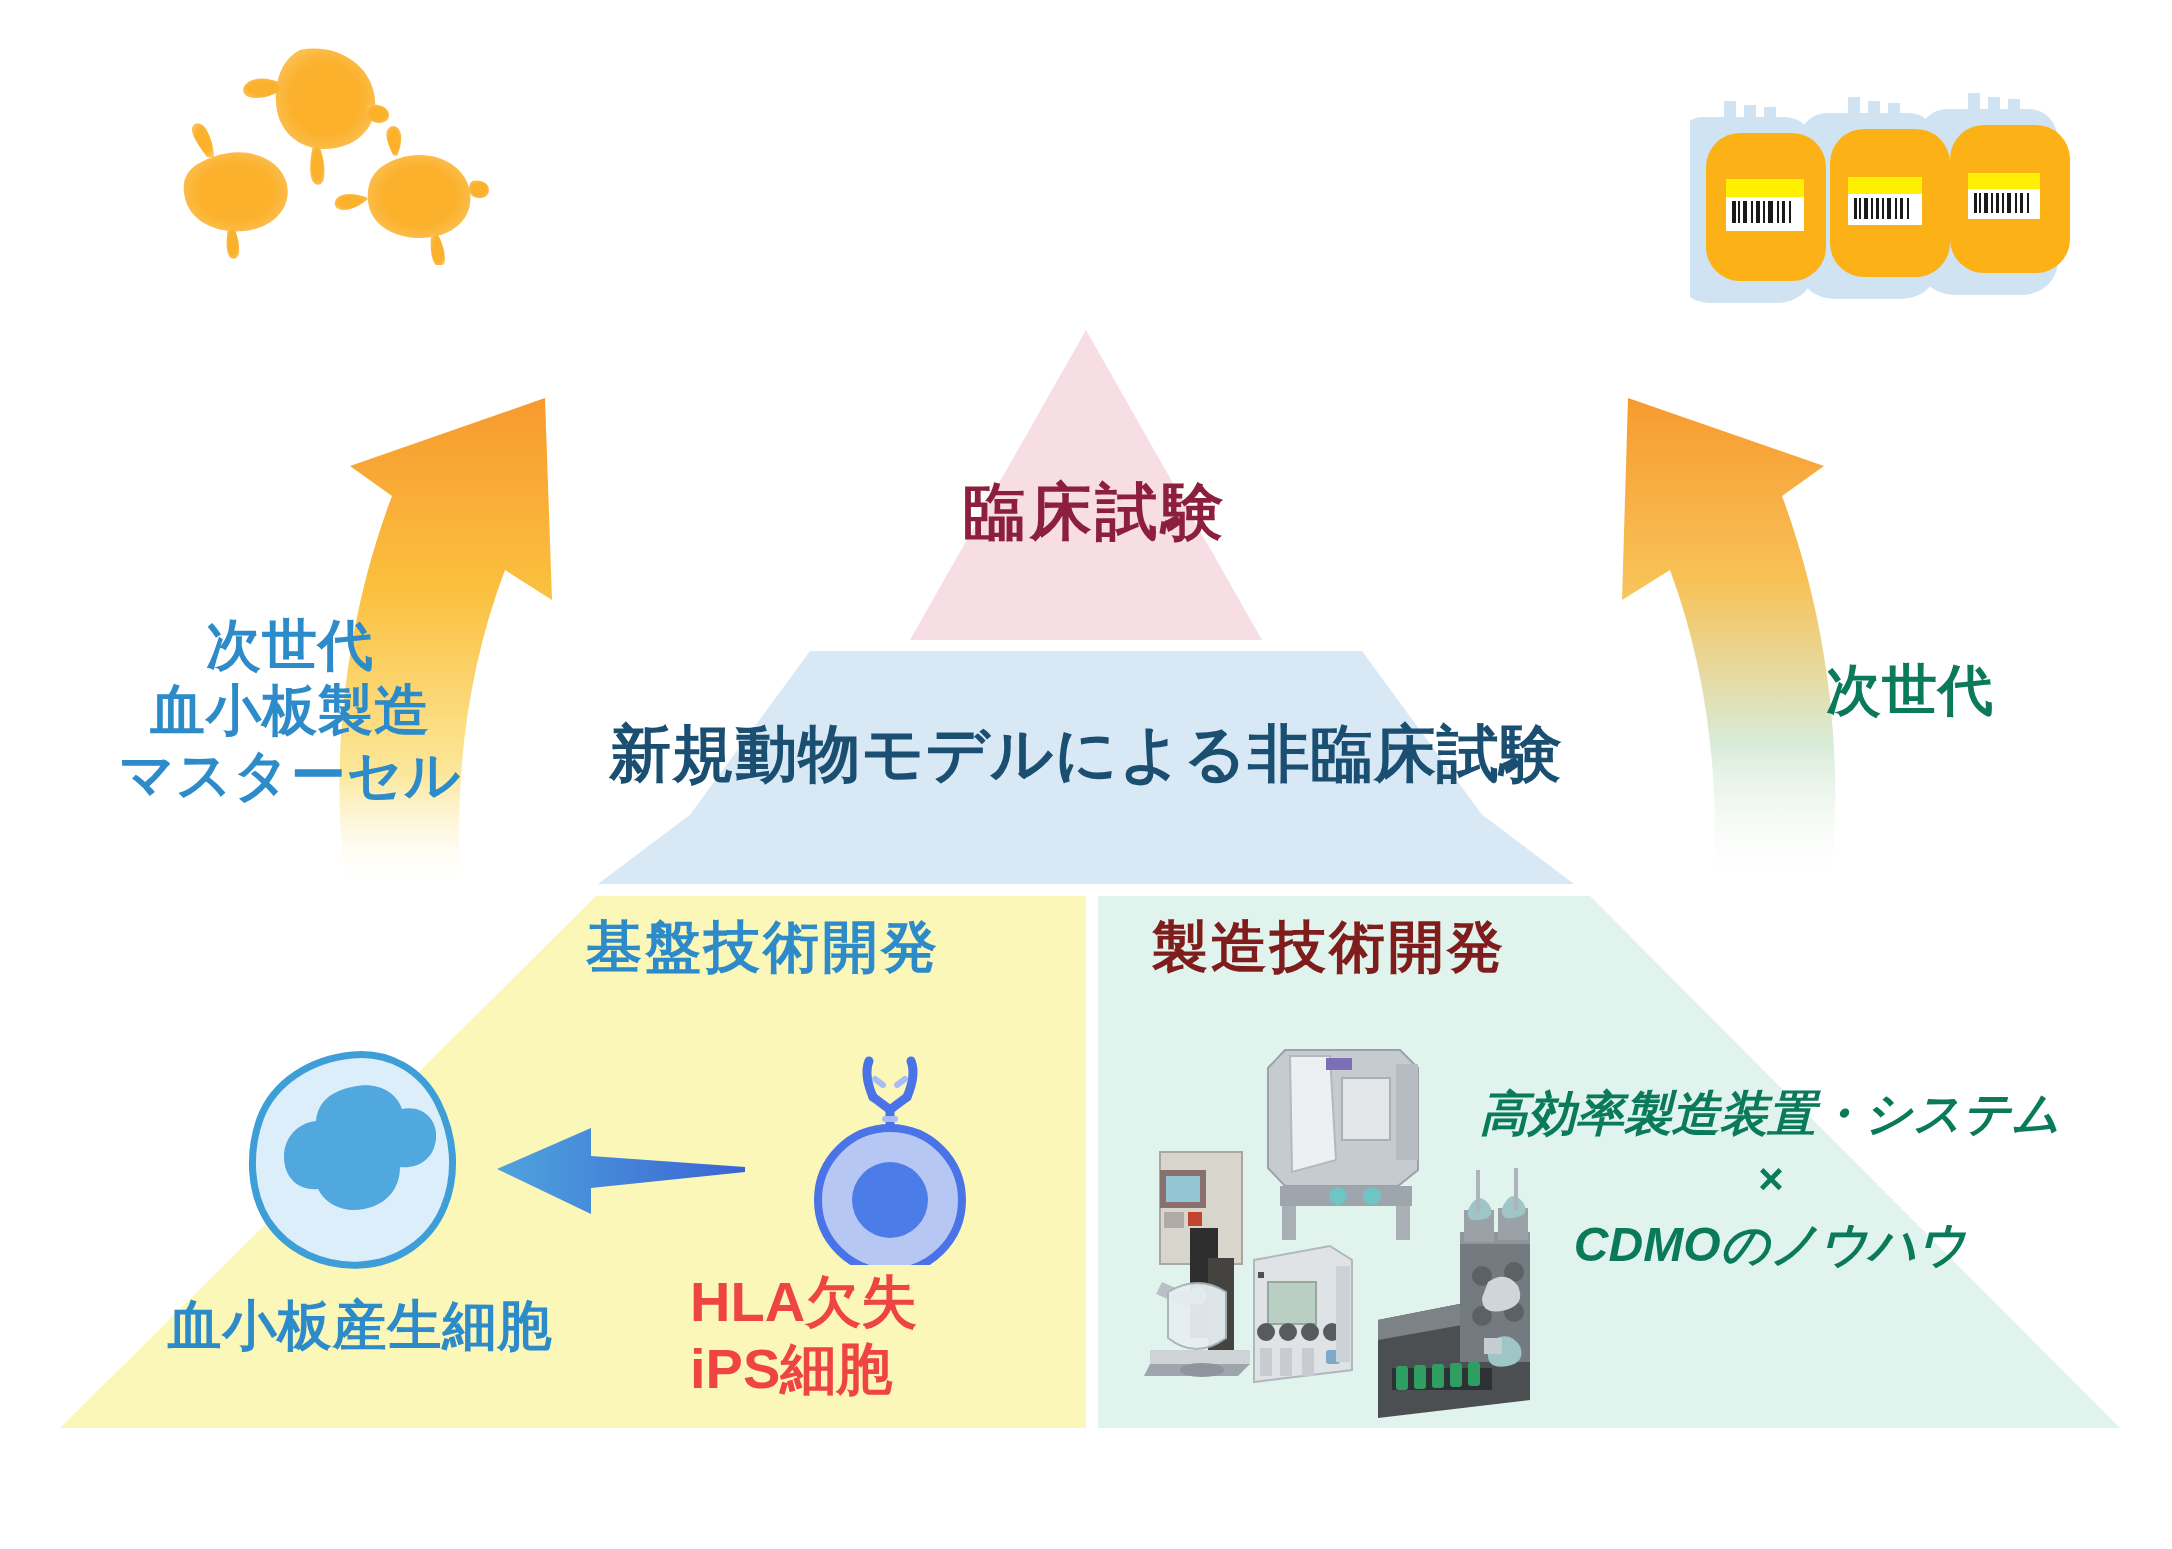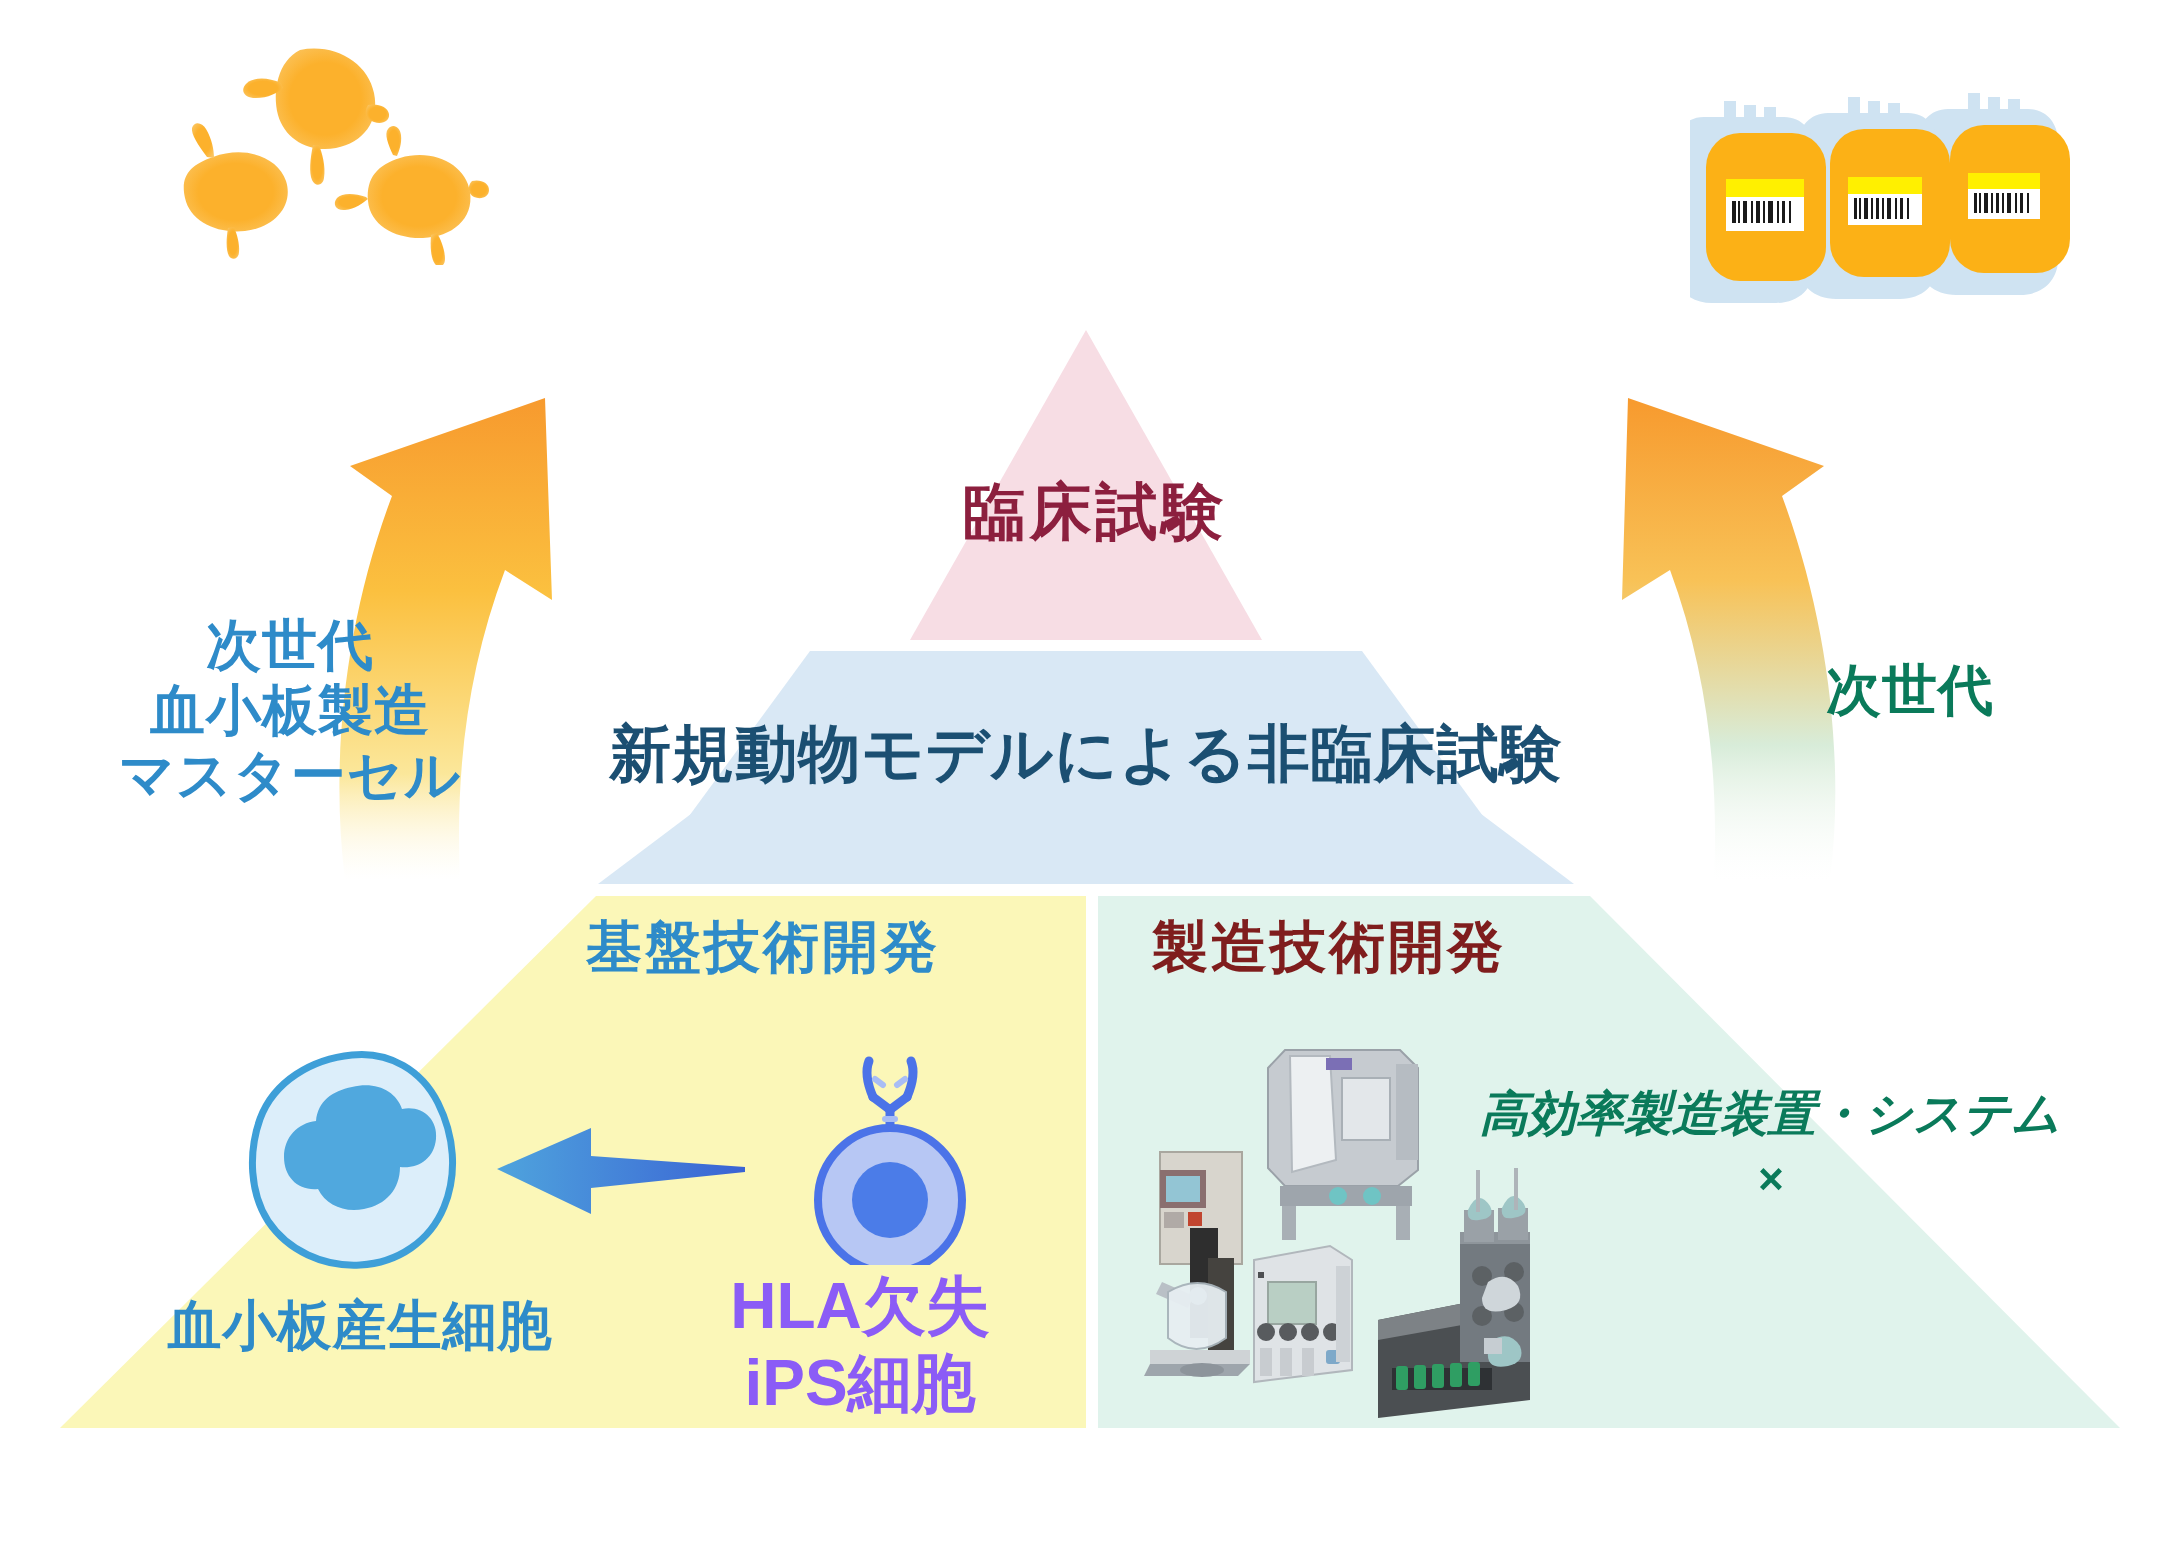--- a/index.html
+++ b/index.html
@@ -63,22 +63,22 @@
   
   #megakaryocyte { position:absolute; left:240px; top:1045px; width:230px; height:230px; }
   #cell-arrow    { position:absolute; left:495px; top:1112px; width:265px; height:120px; }
   #ipscell       { position:absolute; left:785px; top:1035px; width:210px; height:230px; }
 
   #lbl-platelet-cell {
     position:absolute; left:105px; top:1290px; width:510px; text-align:center;
     font-size:54px; font-weight:bold; color:#2e8bc9; letter-spacing:1px; white-space:nowrap;
   }
   #lbl-ips {
-    position:absolute; left:690px; top:1268px; width:340px; text-align:center;
-    font-size:64px; font-weight:bold; color:#8b5cf6; line-height:1.2;
+    position:absolute; left:690px; top:1268px; width:340px; 
+    font-size:56px; font-weight:bold; color:#ef4444; line-height:1.2;
   }
 
   
   #equipment { position:absolute; left:1130px; top:1020px; width:420px; height:410px; }
 
   #lbl-equip {
     position:absolute; left:1420px; top:1080px; width:700px; text-align:center;
     font-size:48px; font-weight:bold; color:#0a7a5a; line-height:1.42;font-style:italic;
   }
   #lbl-equip .times { font-size:44px; display:block; }
@@ -387,16 +387,17 @@
         <path d="M358 262 q18 -12 30 4 q8 18 -12 24 q-24 6 -24 -12 z" fill="#cfd6da"></path>
         <path d="M362 320 q18 -10 28 6 q6 16 -12 20 q-22 4 -20 -14 z" fill="#9ec6c6"></path>
         <rect x="354" y="318" width="18" height="16" fill="#c6cdd2"></rect>
       </g>
     </svg>
   </div>
 
   <div id="lbl-equip">
     <span class="lbl-line">高効率製造装置・システム</span>
     <span class="times">×</span>
+    <span class="lbl-line">CDMOのノウハウ</span>
   </div>
 
 
 </div>
 
 </body></html>

